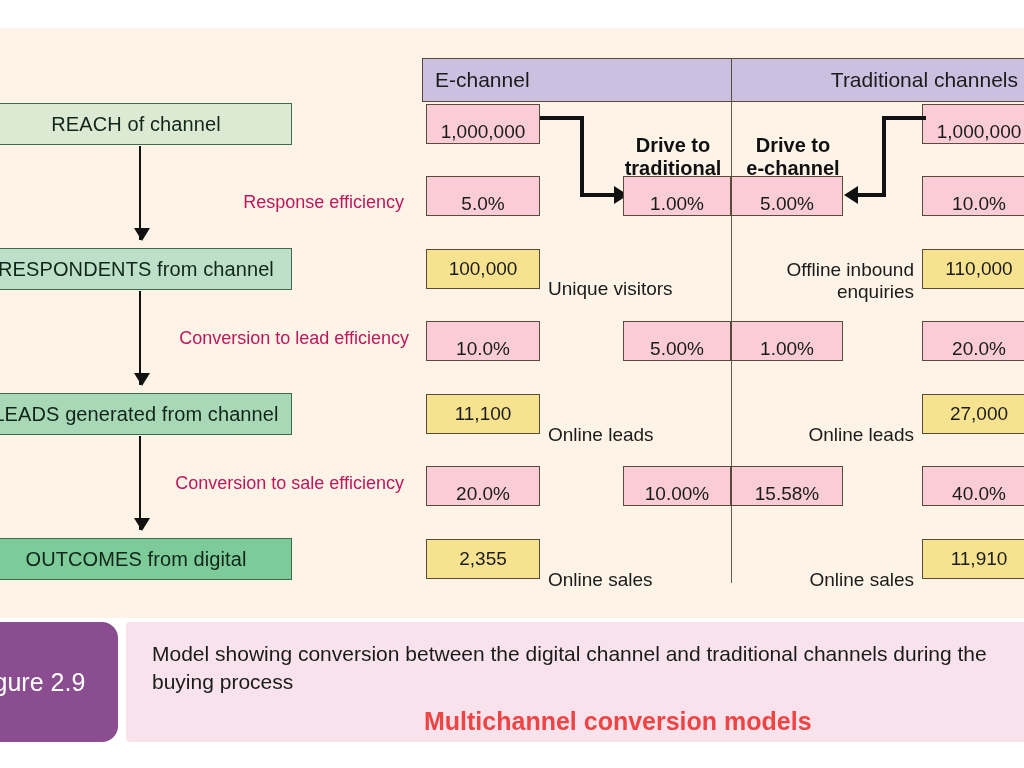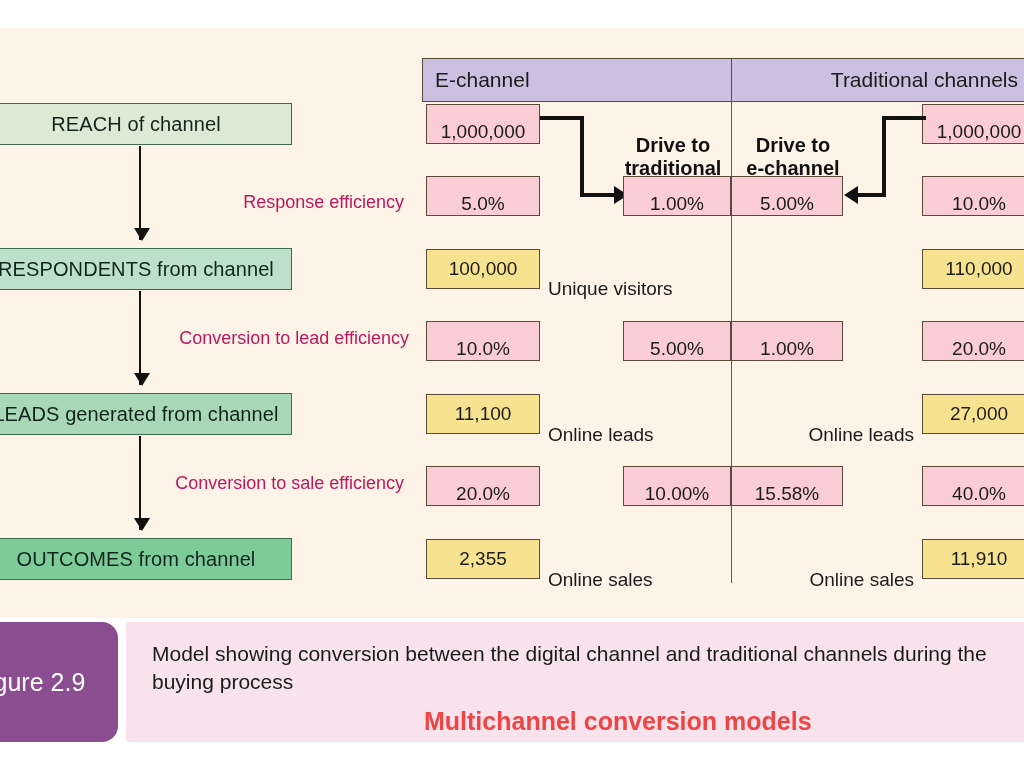--- a/index.html
+++ b/index.html
@@ -195,21 +195,21 @@
   <div class="box green-box" style="left:-20px; top:393px; width:312px; height:42px; background:#a9d8b6;">
     <span>LEADS generated from channel</span>
   </div>
 
   <div class="v-arrow" style="left:139px; top:436px; height:94px;"></div>
   <div class="flow-label" style="left:152px; top:473px; width:252px;">
     <span>Conversion to sale efficiency</span>
   </div>
 
   <div class="box green-box" style="left:-20px; top:538px; width:312px; height:42px; background:#7ecb9a;">
-    <span>OUTCOMES from channel</span>
+    <span>OUTCOMES from digital</span>
   </div>
 
   <div class="hdr" style="left:422px; top:58px; width:310px; height:44px;">
     <span>E-channel</span>
   </div>
   <div class="hdr right" style="left:731px; top:58px; width:300px; height:44px;">
     <span>Traditional channels</span>
   </div>
 
   <div class="divider" style="left:731px; top:102px; height:481px;"></div>
@@ -256,20 +256,24 @@
   <div class="box pink-box" style="left:922px; top:176px; width:114px; height:40px;">
     <span>10.0%</span>
   </div>
 
   <div class="box yellow-box" style="left:426px; top:249px; width:114px; height:40px;">
     <span>100,000</span>
   </div>
   <div class="side-cap" style="left:548px; top:257px; width:190px;">
     <span>Unique visitors</span>
   </div>
+  <div class="side-cap" style="left:758px; top:238px; width:156px; text-align:right;">
+    <span>Offline inbound
+enquiries</span>
+  </div>
   <div class="box yellow-box" style="left:922px; top:249px; width:114px; height:40px;">
     <span>110,000</span>
   </div>
 
   <div class="box pink-box" style="left:426px; top:321px; width:114px; height:40px;">
     <span>10.0%</span>
   </div>
   <div class="box pink-box" style="left:623px; top:321px; width:108px; height:40px;">
     <span>5.00%</span>
   </div>

